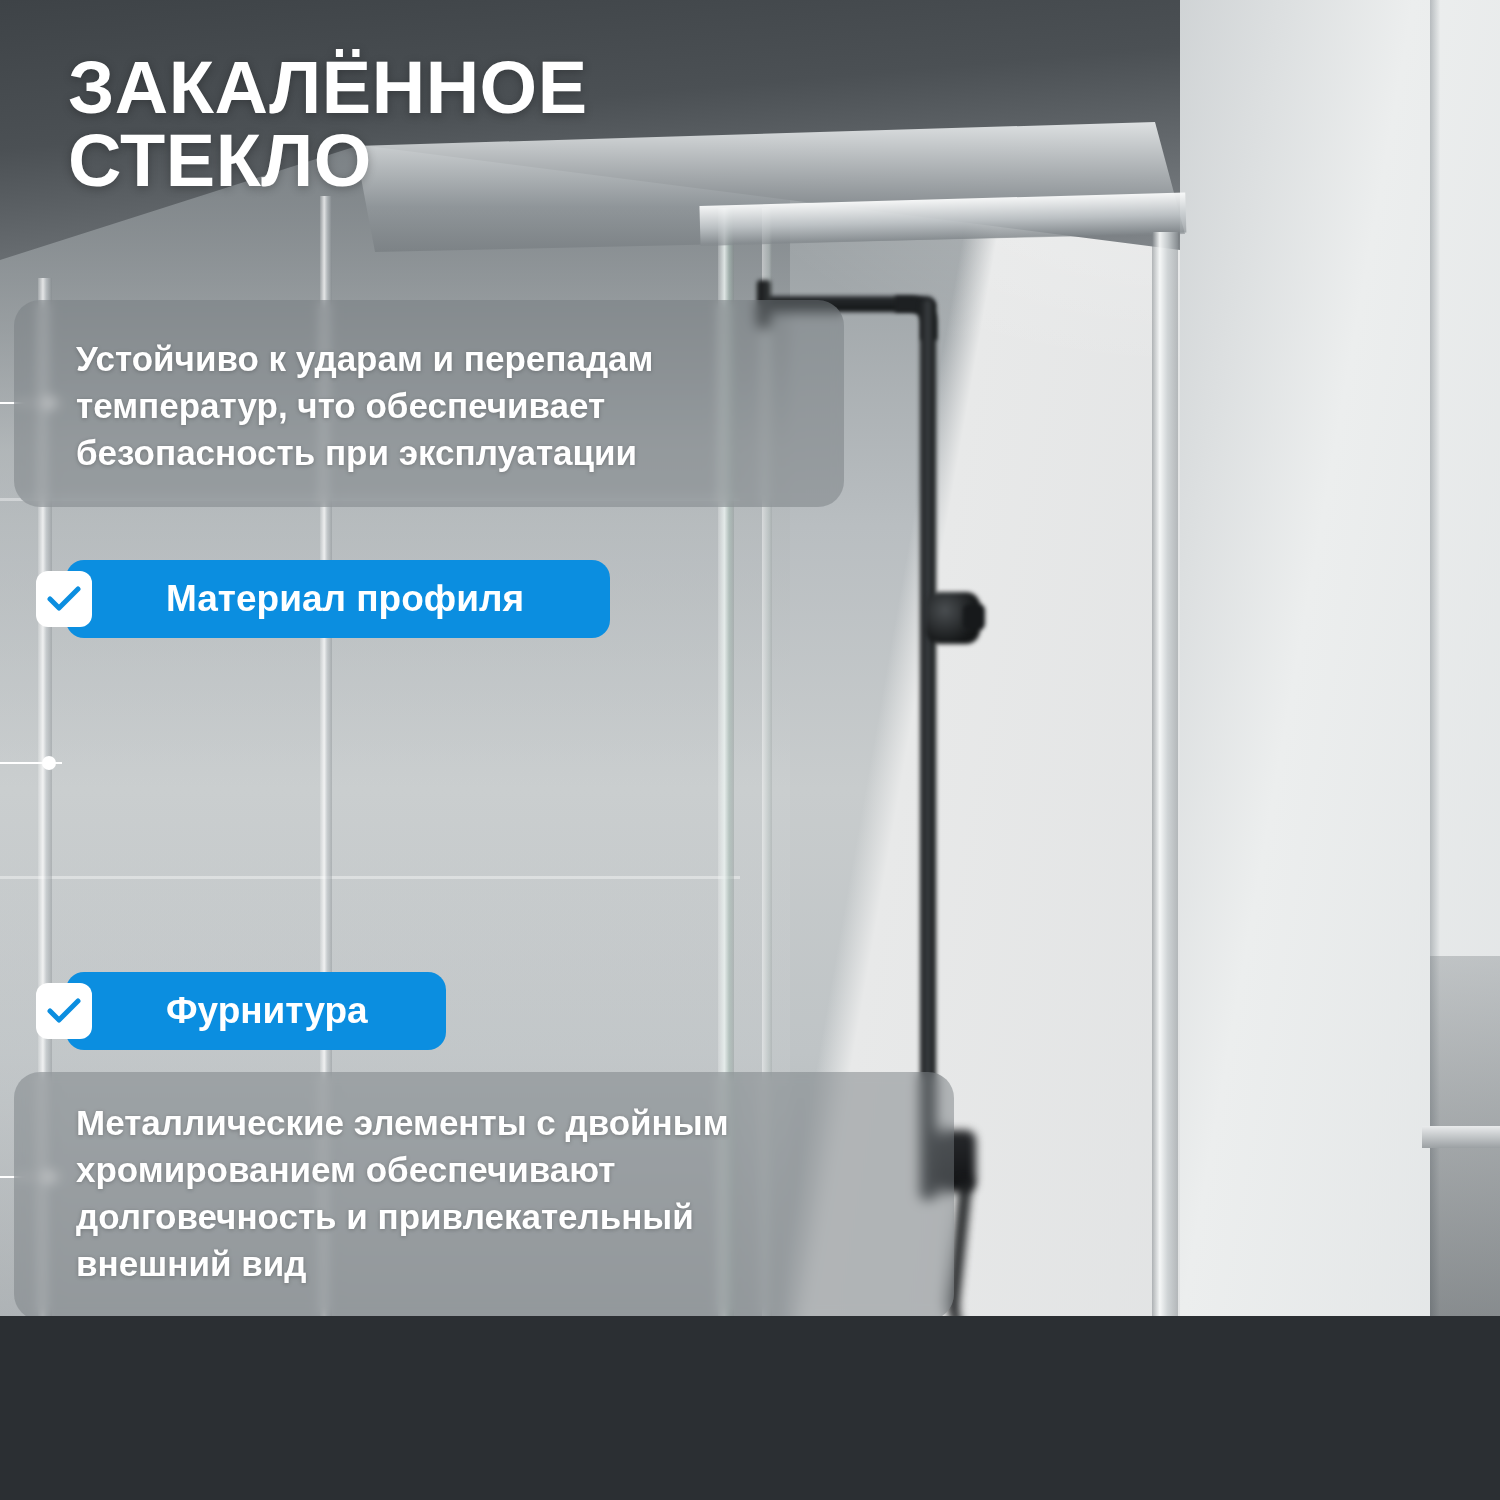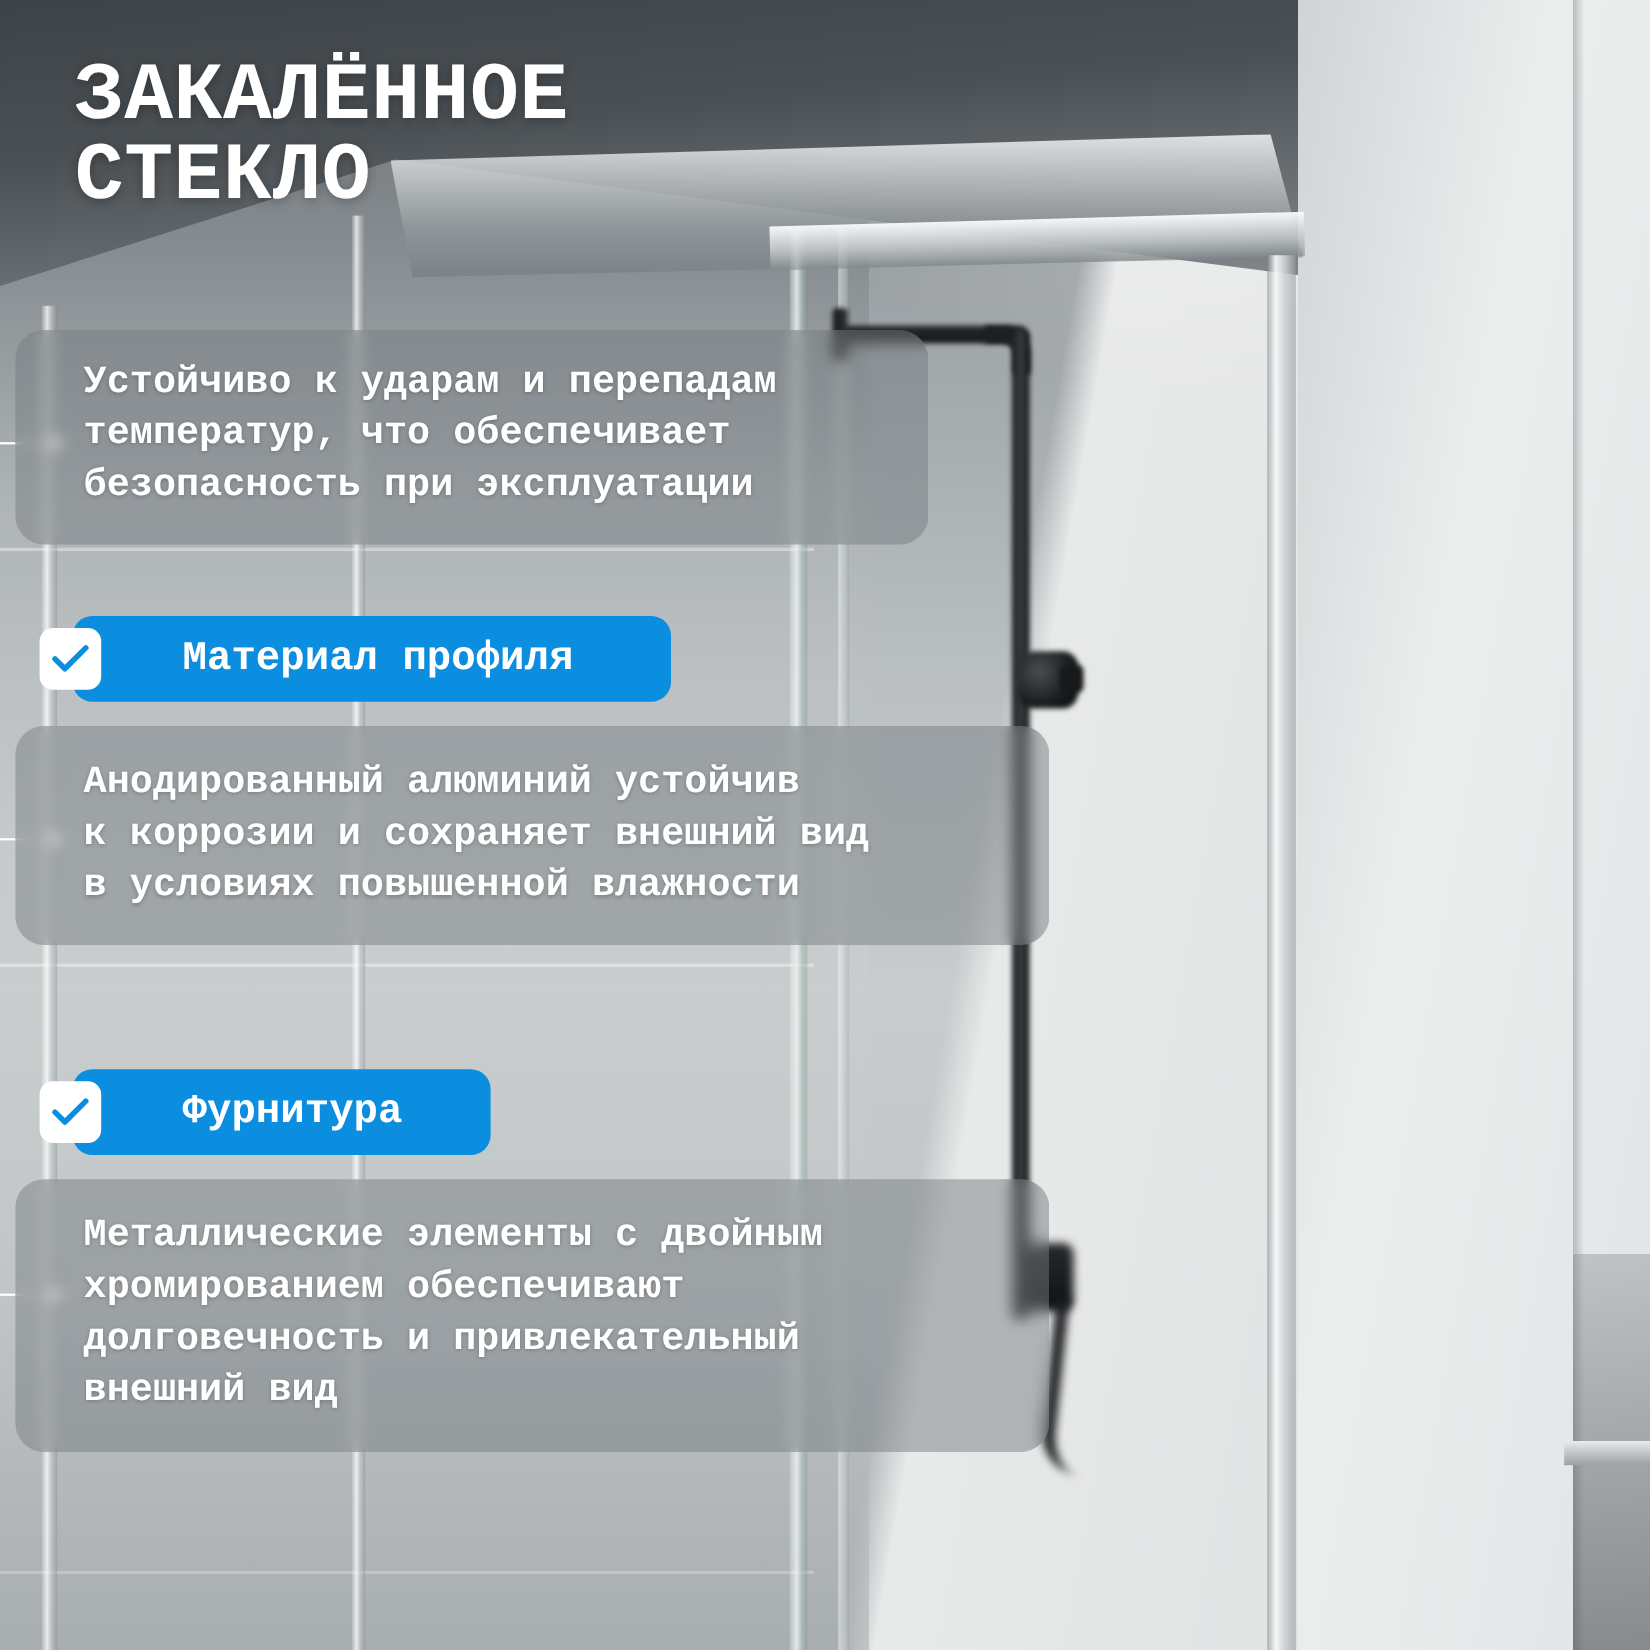--- a/index.html
+++ b/index.html
@@ -3,23 +3,23 @@
 <meta charset="utf-8">
 <style>
   html, body {
     margin: 0;
     padding: 0;
     background: #2b2f33;
   }
   .canvas {
     position: relative;
     width: 1500px;
-    height: 1500px;
+    height: 1316px;
     overflow: hidden;
-    font-family: Liberation Mono, monospace;
+    font-family: Liberation Sans, sans-serif;
     background: #6e7378;
   }
 
   
   .photo {
     position: absolute;
     inset: 0;
     background:
       
       radial-gradient(ellipse 700px 420px at 1180px 80px, rgba(255,255,255,0.35), rgba(255,255,255,0) 70%),
@@ -206,21 +206,21 @@
     box-sizing: border-box;
   }
   .plate .txt {
     display: block;
     font-size: 35px;
     line-height: 1.34;
     white-space: pre-line;
     text-shadow: 0 1px 4px rgba(0,0,0,0.25);
   }
 
-  .p1 { left: 14px; top: 300px; width: 830px; padding: 24px 34px 30px 62px; }
+  .p1 { left: 14px; top: 300px; width: 830px; padding: 36px 34px 30px 62px; }
   .p2 { left: 14px; top: 660px; width: 940px; padding: 28px 34px 30px 62px; }
   .p3 { left: 14px; top: 1072px; width: 940px; padding: 28px 46px 32px 62px; }
 
   
   .bullet {
     position: absolute;
     left: 0;
     width: 62px;
     height: 2px;
     background: #ffffff;
@@ -320,25 +320,20 @@
   </div>
   <div class="checkbox cb-1">
     <svg width="34" height="26" viewBox="0 0 34 26" aria-hidden="true">
       <path d="M3 13 L12 22 L31 3" fill="none" stroke="#0B8EE0" stroke-width="5" stroke-linecap="round" stroke-linejoin="round"></path>
     </svg>
   </div>
 
   <div class="bullet b-p2">
     <span class="dot"></span>
   </div>
-  <div class="plate p2">
-    <span class="txt">Анодированный алюминий устойчив
-к коррозии и сохраняет внешний вид
-в условиях повышенной влажности</span>
-  </div>
 
   <div class="pill pill-2">
     <span>Фурнитура</span>
   </div>
   <div class="checkbox cb-2">
     <svg width="34" height="26" viewBox="0 0 34 26" aria-hidden="true">
       <path d="M3 13 L12 22 L31 3" fill="none" stroke="#0B8EE0" stroke-width="5" stroke-linecap="round" stroke-linejoin="round"></path>
     </svg>
   </div>
 

